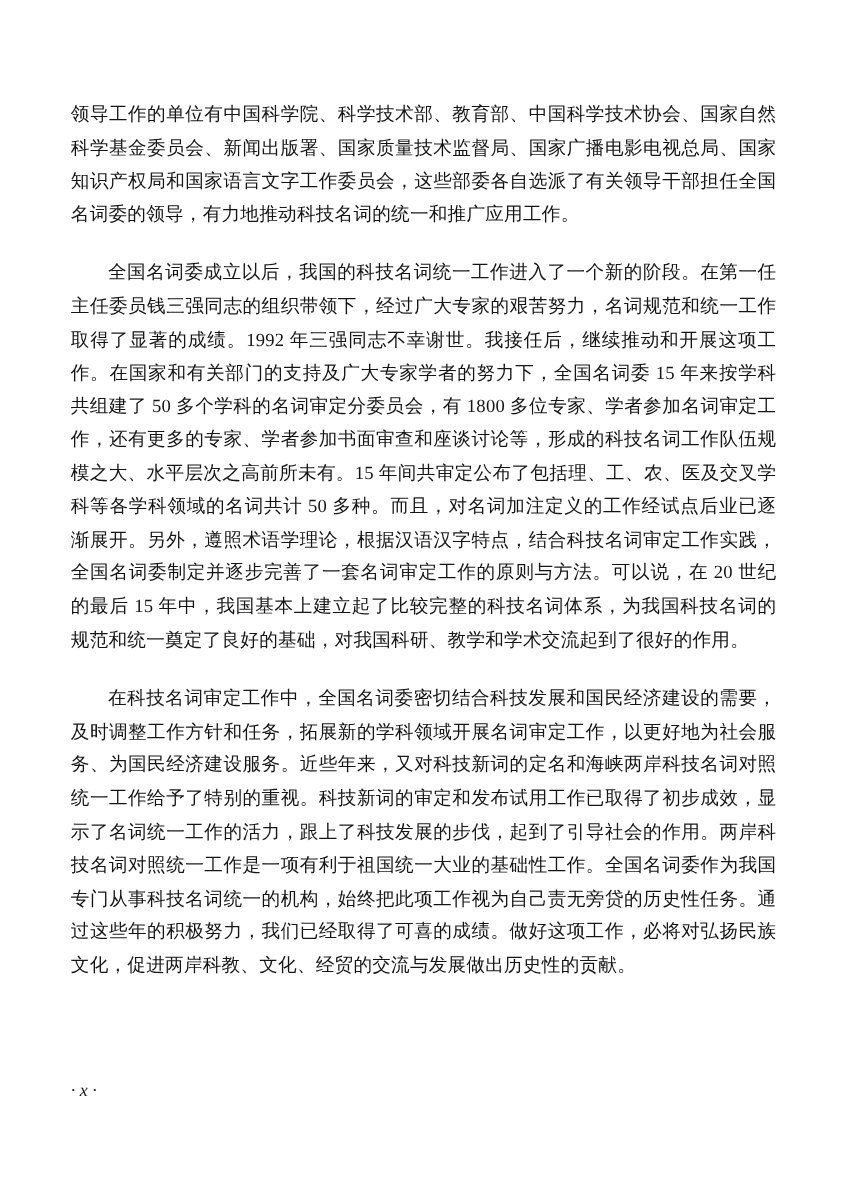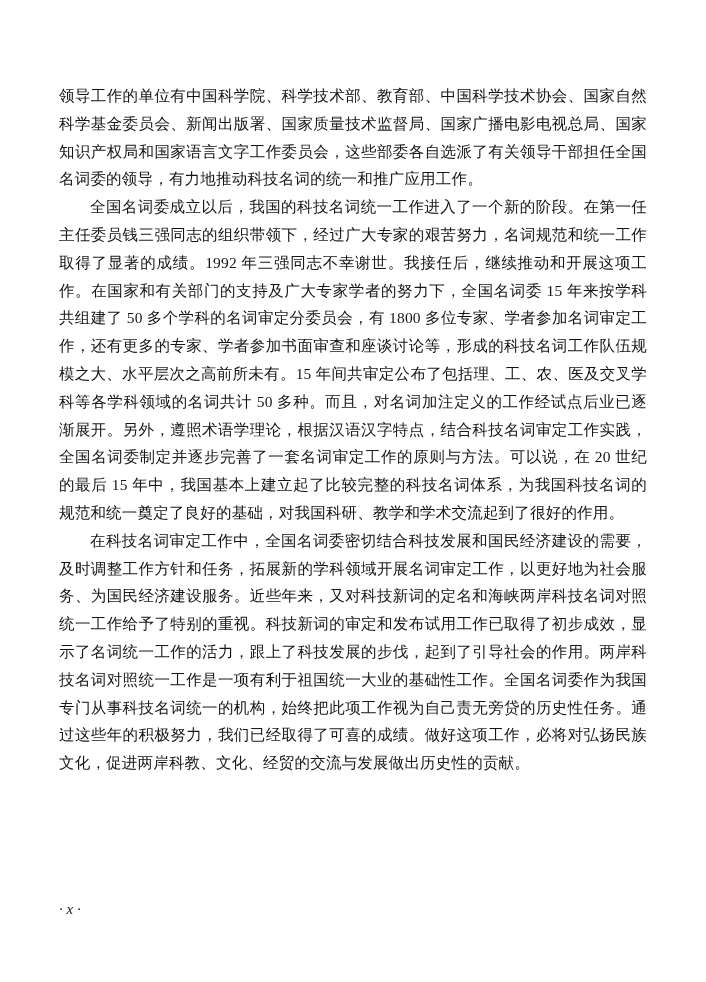--- a/index.html
+++ b/index.html
@@ -30,20 +30,21 @@
       text-align: justify;
       text-justify: inter-ideograph;
       letter-spacing: 0.2px;
     }
     p.para {
       margin: 0;
       padding: 0;
     }
     p.para.indent {
       text-indent: 2em;
+      margin-top: 21px;
     }
     .footer-page-number {
       position: absolute;
       left: 59px;
       top: 901px;
       font-size: 15px;
       font-style: italic;
       color: #151515;
     }
   </style>

